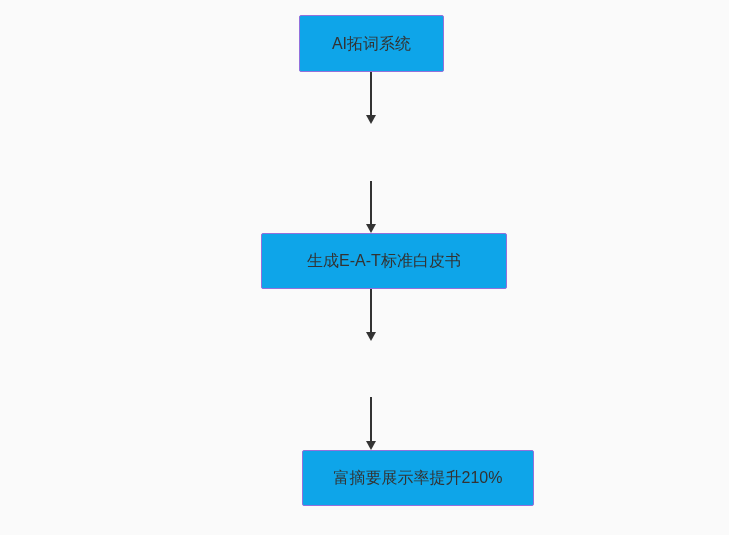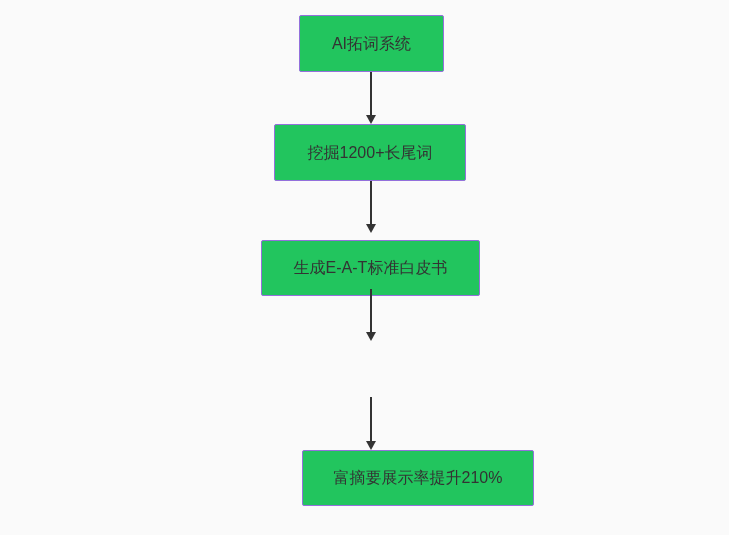--- a/index.html
+++ b/index.html
@@ -14,21 +14,21 @@
     position: relative;
     overflow: hidden;
   }
   .flowchart {
     position: absolute;
     inset: 0;
   }
   .flow-node {
     position: absolute;
     box-sizing: border-box;
-    background: #22c55e;
+    background: #0ea5e9;
     border: 1.5px solid #9370DB;
     border-radius: 2px;
     display: flex;
     align-items: center;
     justify-content: center;
     color: #333333;
     font-size: 16px;
     line-height: 1;
     white-space: nowrap;
     text-align: right;
@@ -60,30 +60,27 @@
 
   <div class="flow-node" style="left:299px; top:15px; width:145px; height:57px;">
     <span>AI拓词系统</span>
   </div>
 
   <div class="flow-arrow" style="left:365px; top:72px; height:52px;">
     <div class="shaft"></div>
     <div class="head"></div>
   </div>
 
-  <div class="flow-node" style="left:274px; top:124px; width:192px; height:57px;">
-    <span>挖掘1200+长尾词</span>
-  </div>
 
   <div class="flow-arrow" style="left:365px; top:181px; height:52px;">
     <div class="shaft"></div>
     <div class="head"></div>
   </div>
 
-  <div class="flow-node" style="left:261px; top:240px; width:219px; height:56px;">
+  <div class="flow-node" style="left:261px; top:233px; width:246px; height:56px;">
     <span>生成E-A-T标准白皮书</span>
   </div>
 
   <div class="flow-arrow" style="left:365px; top:289px; height:52px;">
     <div class="shaft"></div>
     <div class="head"></div>
   </div>
 
 
   <div class="flow-arrow" style="left:365px; top:397px; height:53px;">

